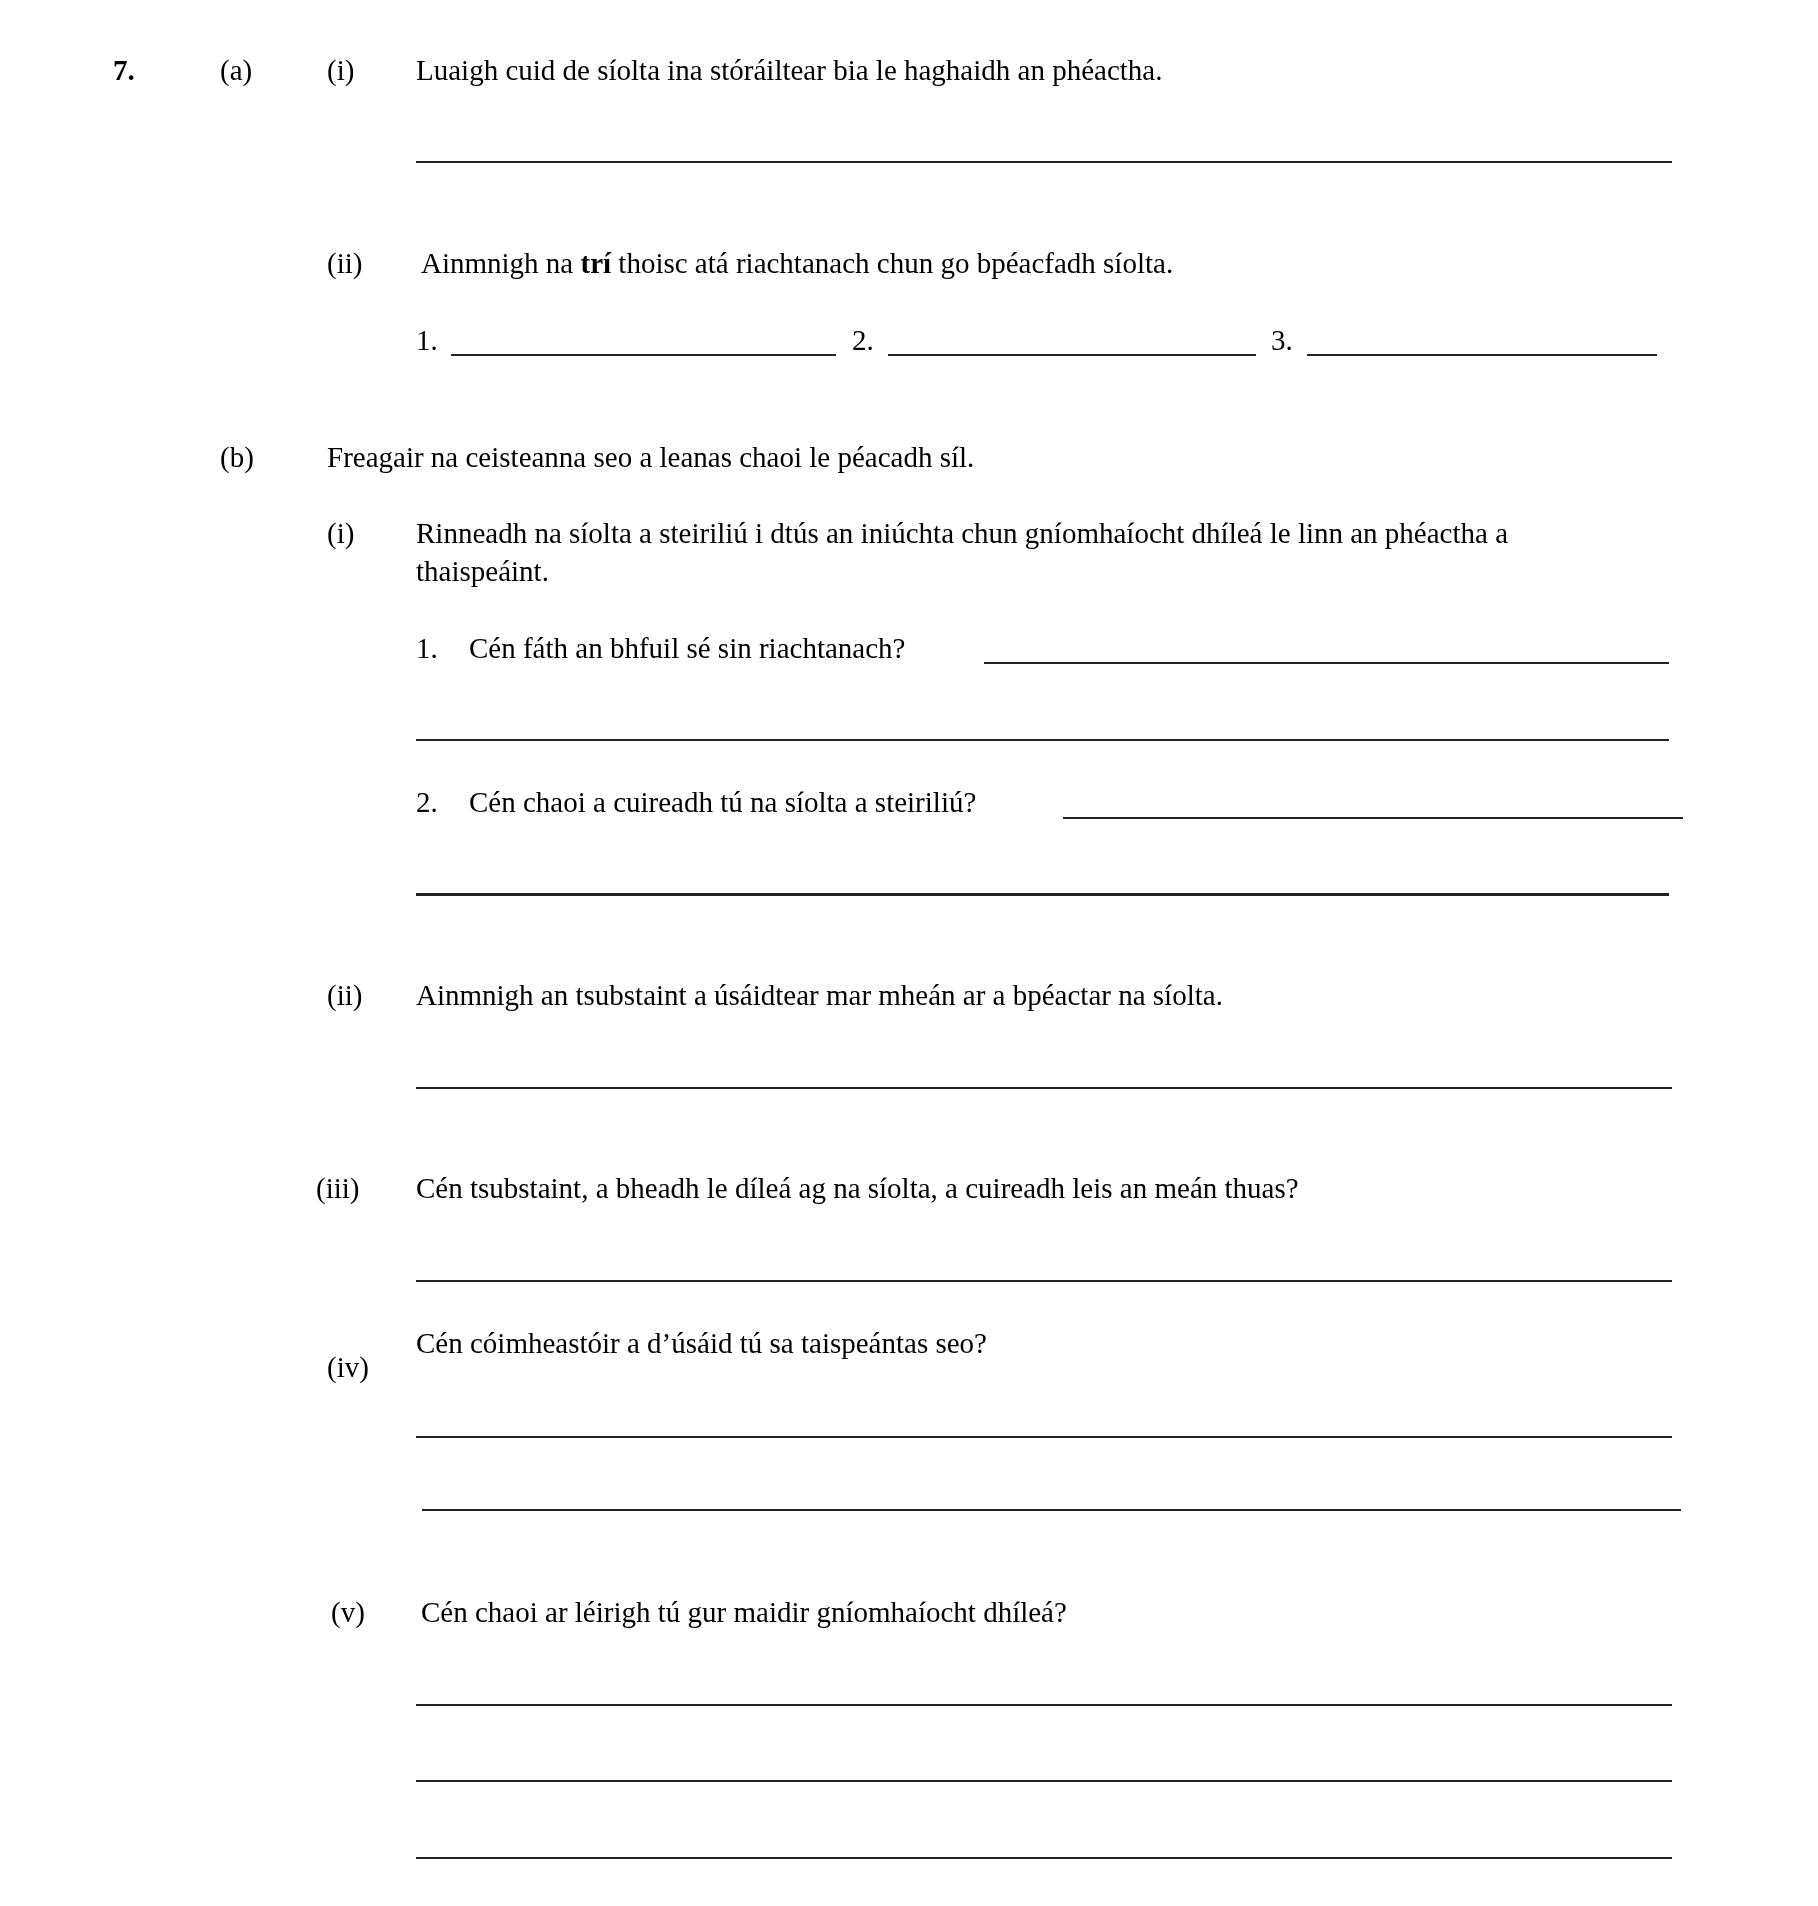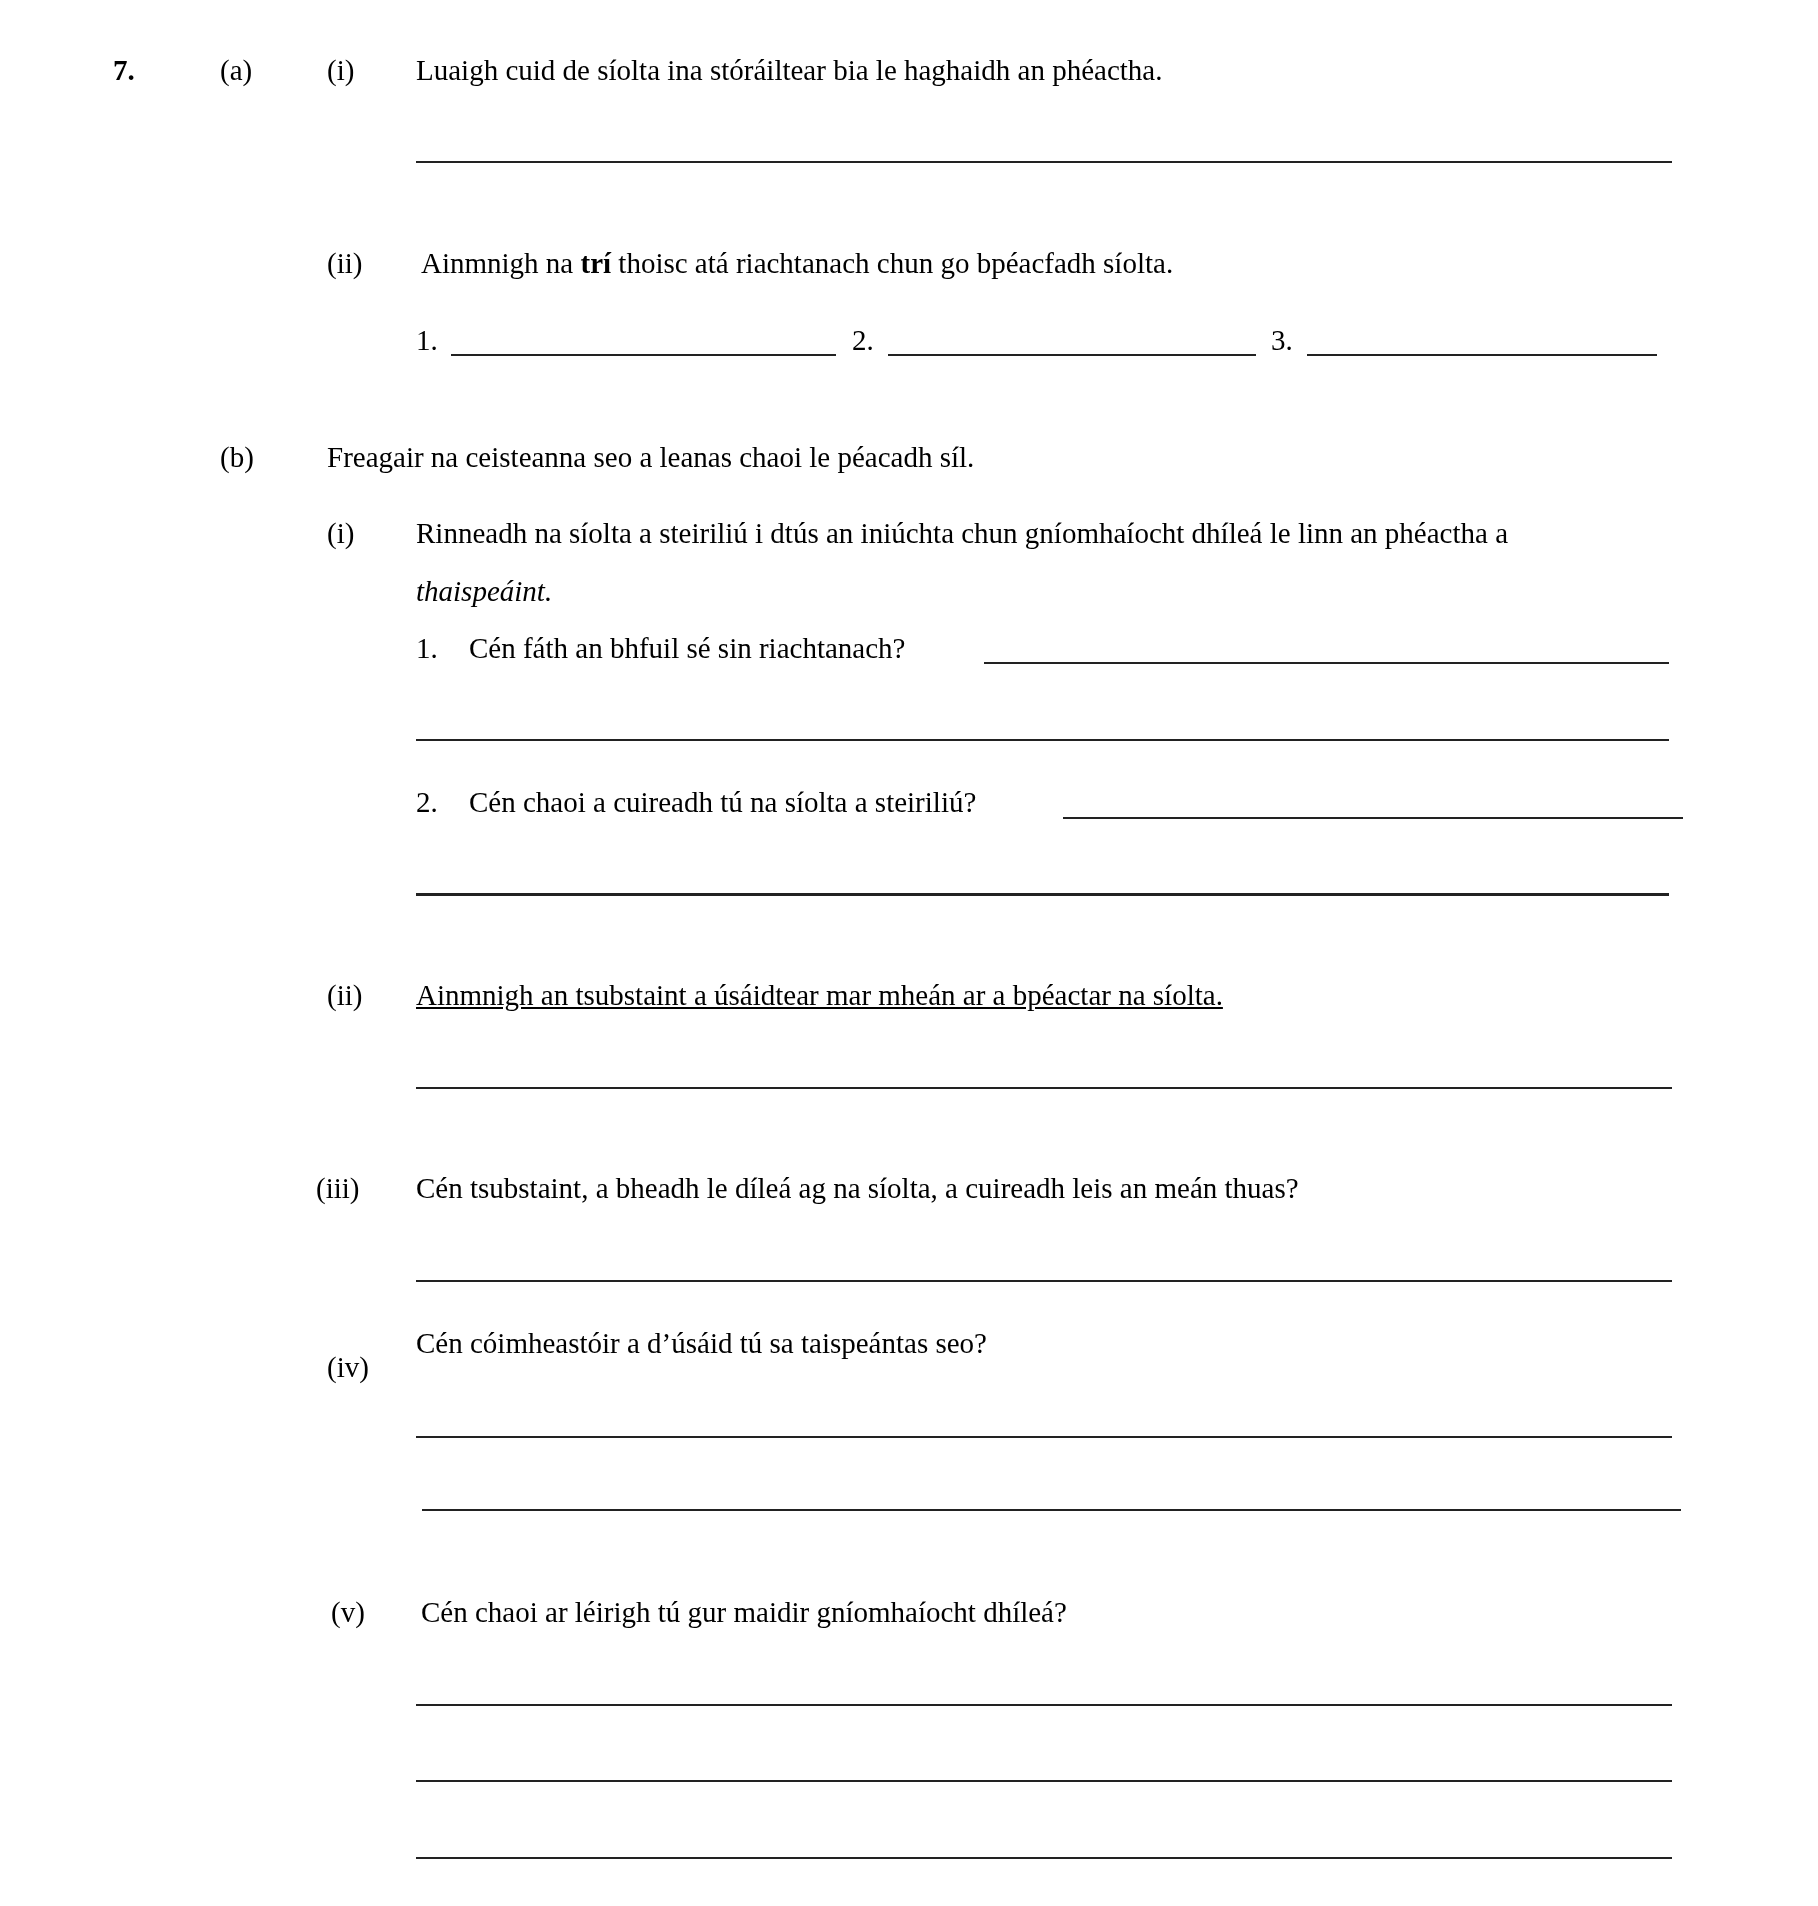--- a/index.html
+++ b/index.html
@@ -28,34 +28,34 @@
 <div class="t" style="left:852px;top:323px;">2.</div>
 <div class="blank" style="left:888px;top:354px;width:368px;"></div>
 <div class="t" style="left:1271px;top:323px;">3.</div>
 <div class="blank" style="left:1307px;top:354px;width:350px;"></div>
 
 <div class="t" style="left:220px;top:440px;">(b)</div>
 <div class="t" style="left:327px;top:440px;">Freagair na ceisteanna seo a leanas chaoi le péacadh síl.</div>
 
 <div class="t" style="left:327px;top:516px;">(i)</div>
 <div class="t" style="left:416px;top:516px;">Rinneadh na síolta a steiriliú i dtús an iniúchta chun gníomhaíocht dhíleá le linn an phéactha a</div>
-<div class="t" style="left:416px;top:574px;font-style:italic;">thaispeáint.</div>
+<div class="t" style="left:416px;top:554px;">thaispeáint.</div>
 
 <div class="t" style="left:416px;top:631px;">1.</div>
 <div class="t" style="left:469px;top:631px;">Cén fáth an bhfuil sé sin riachtanach?</div>
 <div class="ln" style="left:984px;top:662px;width:685px;"></div>
 <div class="ln" style="left:416px;top:739px;width:1253px;"></div>
 
 <div class="t" style="left:416px;top:785px;">2.</div>
 <div class="t" style="left:469px;top:785px;">Cén chaoi a cuireadh tú na síolta a steiriliú?</div>
 <div class="ln" style="left:1063px;top:817px;width:620px;"></div>
 <div class="ln" style="left:416px;top:893px;width:1253px;border-top-width:3px;"></div>
 
 <div class="t" style="left:327px;top:978px;">(ii)</div>
-<div class="t" style="left:416px;top:978px;text-decoration:underline;">Ainmnigh an tsubstaint a úsáidtear mar mheán ar a bpéactar na síolta.</div>
+<div class="t" style="left:416px;top:978px;">Ainmnigh an tsubstaint a úsáidtear mar mheán ar a bpéactar na síolta.</div>
 <div class="ln" style="left:416px;top:1087px;width:1256px;"></div>
 
 <div class="t" style="left:316px;top:1171px;">(iii)</div>
 <div class="t" style="left:416px;top:1171px;">Cén tsubstaint, a bheadh le díleá ag na síolta, a cuireadh leis an meán thuas?</div>
 <div class="ln" style="left:416px;top:1280px;width:1256px;"></div>
 
 <div class="t" style="left:327px;top:1350px;">(iv)</div>
 <div class="t" style="left:416px;top:1326px;">Cén cóimheastóir a d’úsáid tú sa taispeántas seo?</div>
 <div class="ln" style="left:416px;top:1436px;width:1256px;"></div>
 <div class="ln" style="left:422px;top:1509px;width:1259px;"></div>

